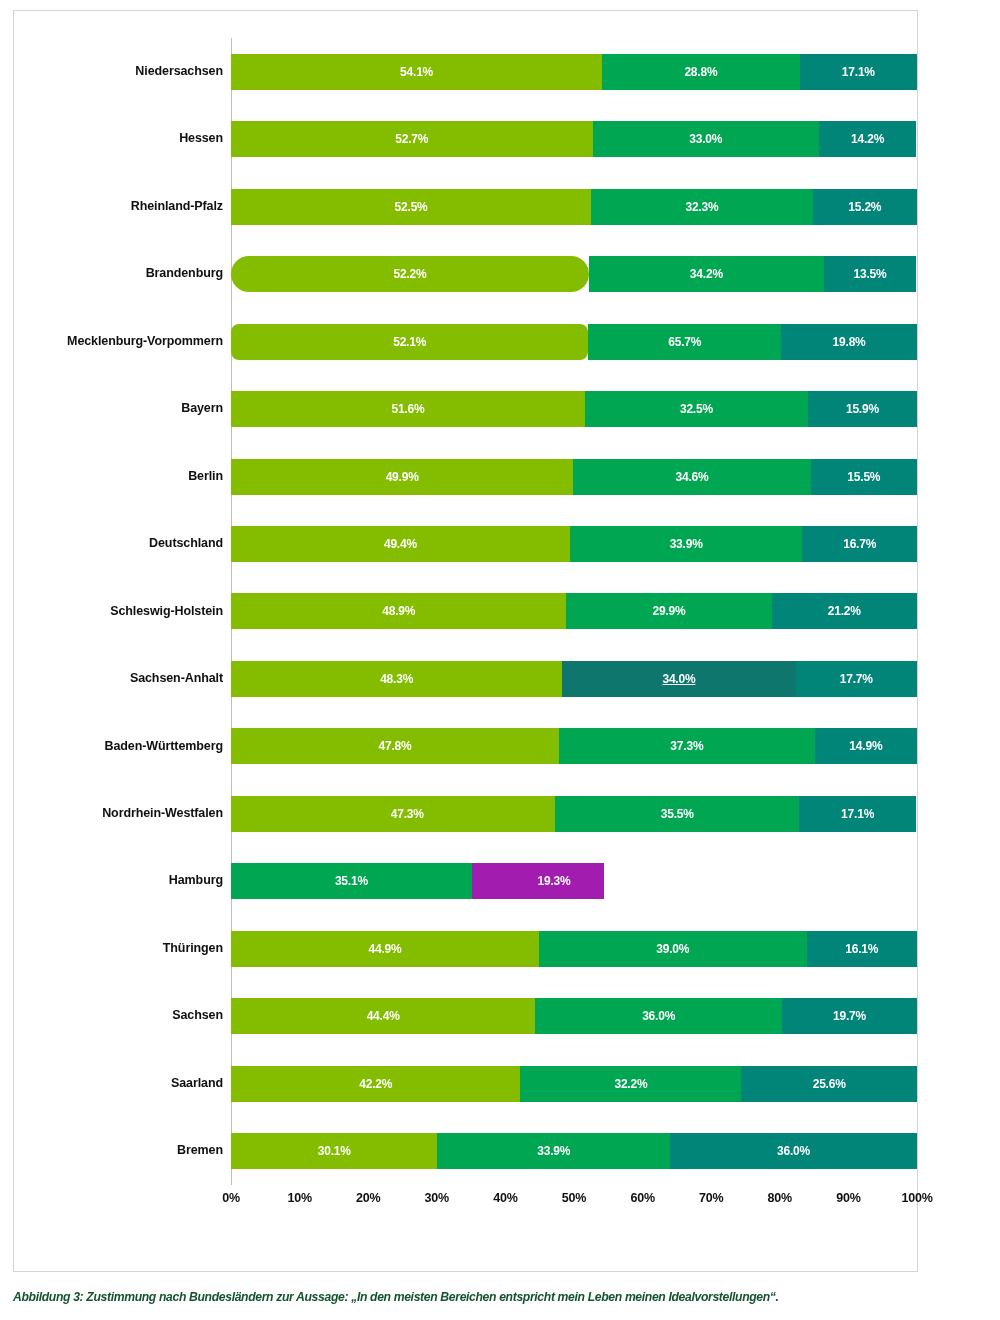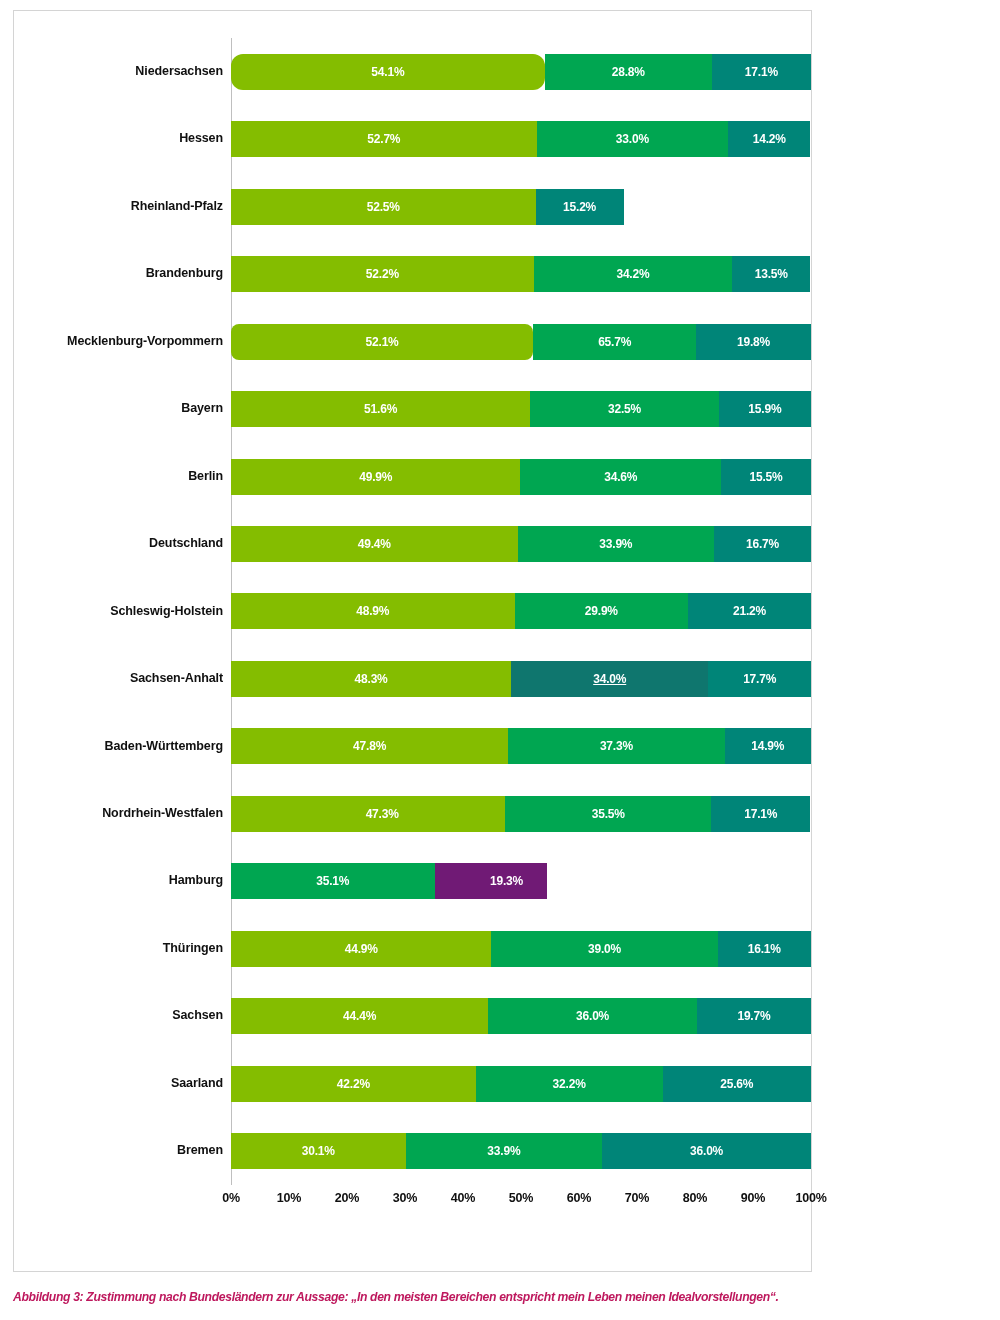--- a/index.html
+++ b/index.html
@@ -20,21 +20,21 @@
     width: 1000px;
     height: 1320px;
     background: #ffffff;
   }
 
   
   .chart-frame {
     position: absolute;
     left: 13px;
     top: 10px;
-    width: 799px;
+    width: 905px;
     height: 1262px;
     border: 1px solid #d4d4d4;
     background: #ffffff;
     box-sizing: border-box;
   }
 
   
   .plot {
     position: absolute;
     left: 0px;
@@ -161,70 +161,71 @@
 
   
   .caption {
     position: absolute;
     left: 13px;
     top: 1290px;
     width: 980px;
     font-size: 12.2px;
     font-style: italic;
     font-weight: bold;
-    color: #be185d;
+    color: #14532d;
     letter-spacing: -0.35px;
     white-space: nowrap;
   }
 </style>
 </head>
 <body>
 
 <div id="page">
 
   <div class="chart-frame">
     <div class="plot">
 
       <div class="zero-axis"></div>
 
       <div class="rows" id="rows">
           <div class="row">
             <div class="cat-label">Niedersachsen</div>
             <div class="bar-area">
               <div class="stack">
-                <div class="seg" style="width: 54.1%; background: rgb(132, 189, 0); border-radius: 12px;">54.1%</div>
+                <div class="seg" style="width: 54.1%; background: rgb(132, 189, 0);">54.1%</div>
                 <div class="seg" style="width: 28.8%; background: rgb(0, 166, 81);">28.8%</div>
                 <div class="seg" style="width: 17.1%; background: rgb(0, 133, 120);">17.1%</div>
               </div>
             </div>
           </div>
           <div class="row">
             <div class="cat-label">Hessen</div>
             <div class="bar-area">
               <div class="stack">
                 <div class="seg" style="width: 52.7%; background: rgb(132, 189, 0);">52.7%</div>
                 <div class="seg" style="width: 33%; background: rgb(0, 166, 81);">33.0%</div>
                 <div class="seg" style="width: 14.2%; background: rgb(0, 133, 120);">14.2%</div>
               </div>
             </div>
           </div>
           <div class="row">
             <div class="cat-label">Rheinland-Pfalz</div>
             <div class="bar-area">
               <div class="stack">
                 <div class="seg" style="width: 52.5%; background: rgb(132, 189, 0);">52.5%</div>
+                <div class="seg" style="width: 32.3%; background: rgb(0, 166, 81);">32.3%</div>
                 <div class="seg" style="width: 15.2%; background: rgb(0, 133, 120);">15.2%</div>
               </div>
             </div>
           </div>
           <div class="row">
             <div class="cat-label">Brandenburg</div>
             <div class="bar-area">
               <div class="stack">
-                <div class="seg" style="width: 52.2%; background: rgb(132, 189, 0);">52.2%</div>
+                <div class="seg" style="width: 52.2%; background: rgb(132, 189, 0); border-radius: 18px;">52.2%</div>
                 <div class="seg" style="width: 34.2%; background: rgb(0, 166, 81);">34.2%</div>
                 <div class="seg" style="width: 13.5%; background: rgb(0, 133, 120);">13.5%</div>
               </div>
             </div>
           </div>
           <div class="row">
             <div class="cat-label">Mecklenburg-Vorpommern</div>
             <div class="bar-area">
               <div class="stack">
                 <div class="seg" style="width: 52.1%; background: rgb(132, 189, 0); border-radius: 8px;">52.1%</div>
@@ -301,21 +302,21 @@
                 <div class="seg" style="width: 35.5%; background: rgb(0, 166, 81);">35.5%</div>
                 <div class="seg" style="width: 17.1%; background: rgb(0, 133, 120);">17.1%</div>
               </div>
             </div>
           </div>
           <div class="row">
             <div class="cat-label">Hamburg</div>
             <div class="bar-area">
               <div class="stack">
                 <div class="seg" style="width: 35.1%; background: rgb(0, 166, 81);">35.1%</div>
-                <div class="seg" style="width: 19.3%; background: #701a75; padding-left: 32px;">19.3%</div>
+                <div class="seg" style="width: 19.3%; background: #a21caf; padding-left: 32px;">19.3%</div>
               </div>
             </div>
           </div>
           <div class="row">
             <div class="cat-label">Thüringen</div>
             <div class="bar-area">
               <div class="stack">
                 <div class="seg" style="width: 44.9%; background: rgb(132, 189, 0);">44.9%</div>
                 <div class="seg" style="width: 39%; background: rgb(0, 166, 81);">39.0%</div>
                 <div class="seg" style="width: 16.1%; background: rgb(0, 133, 120);">16.1%</div>

